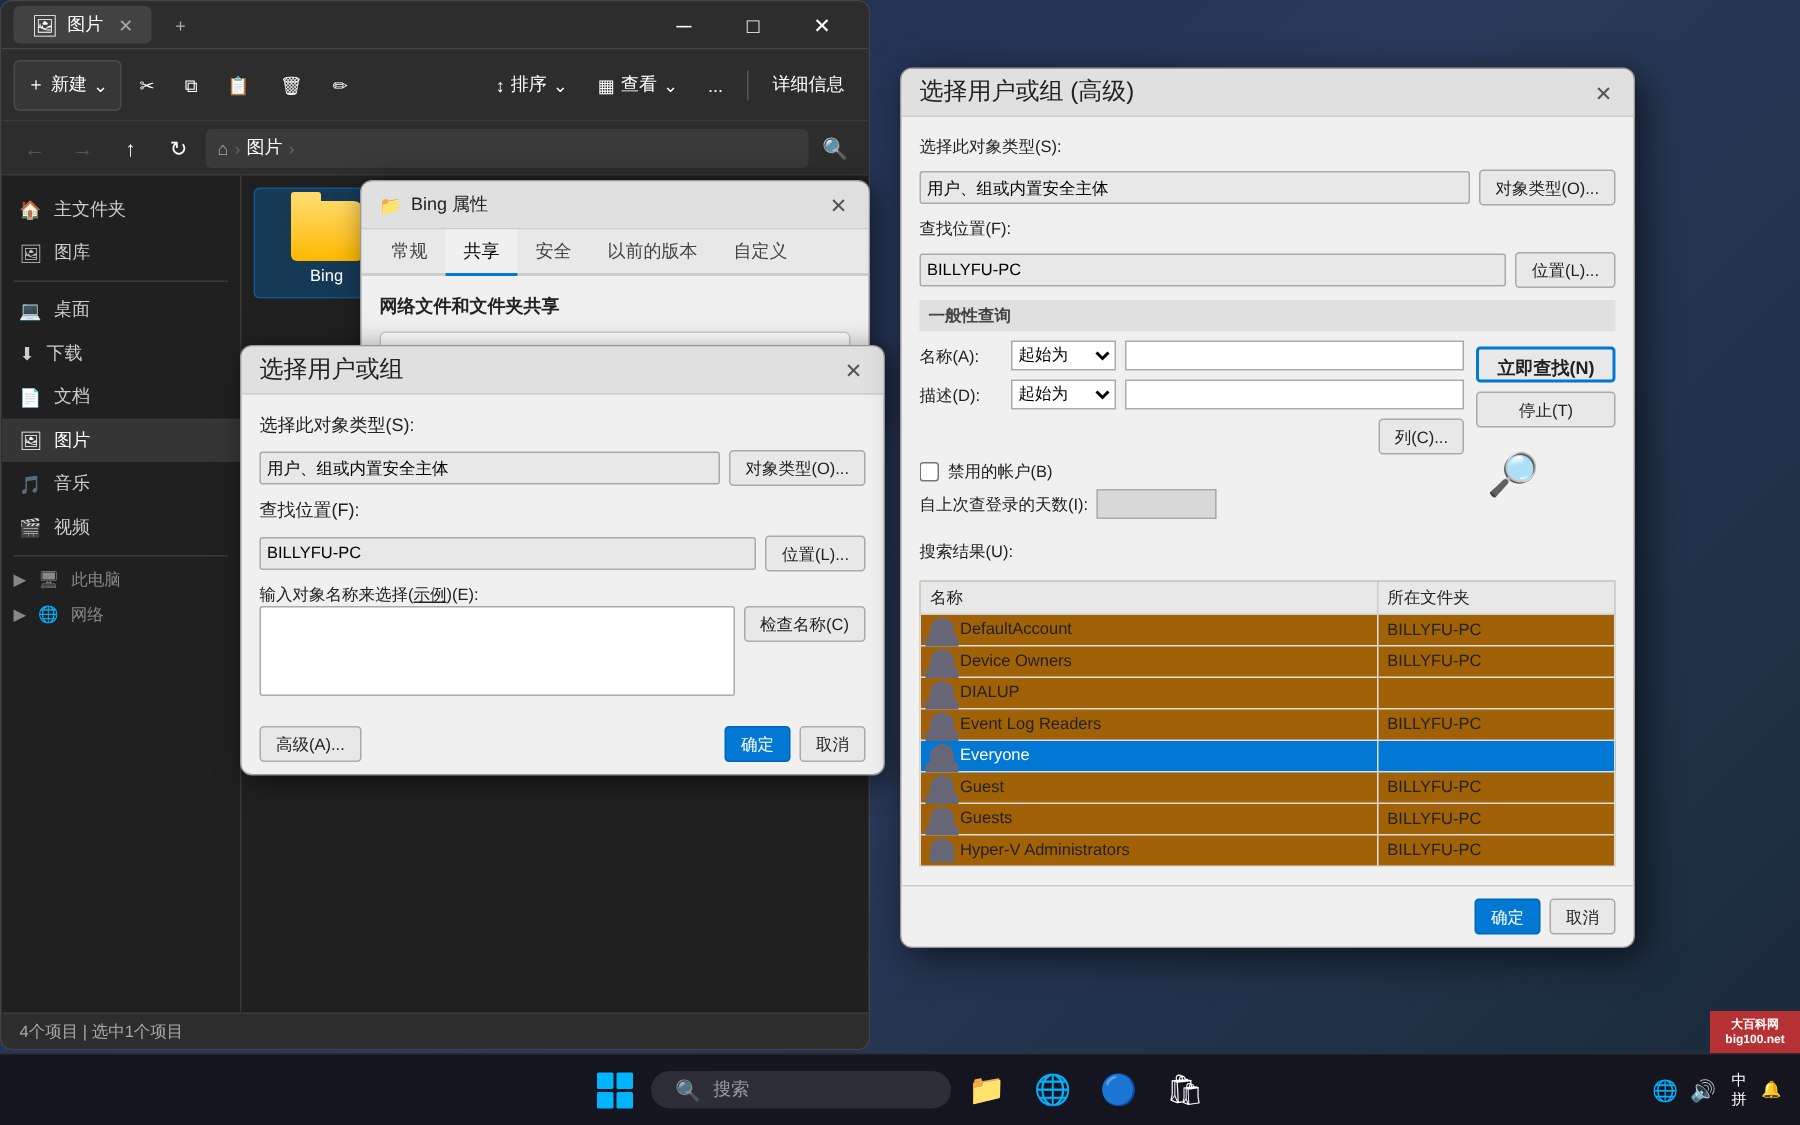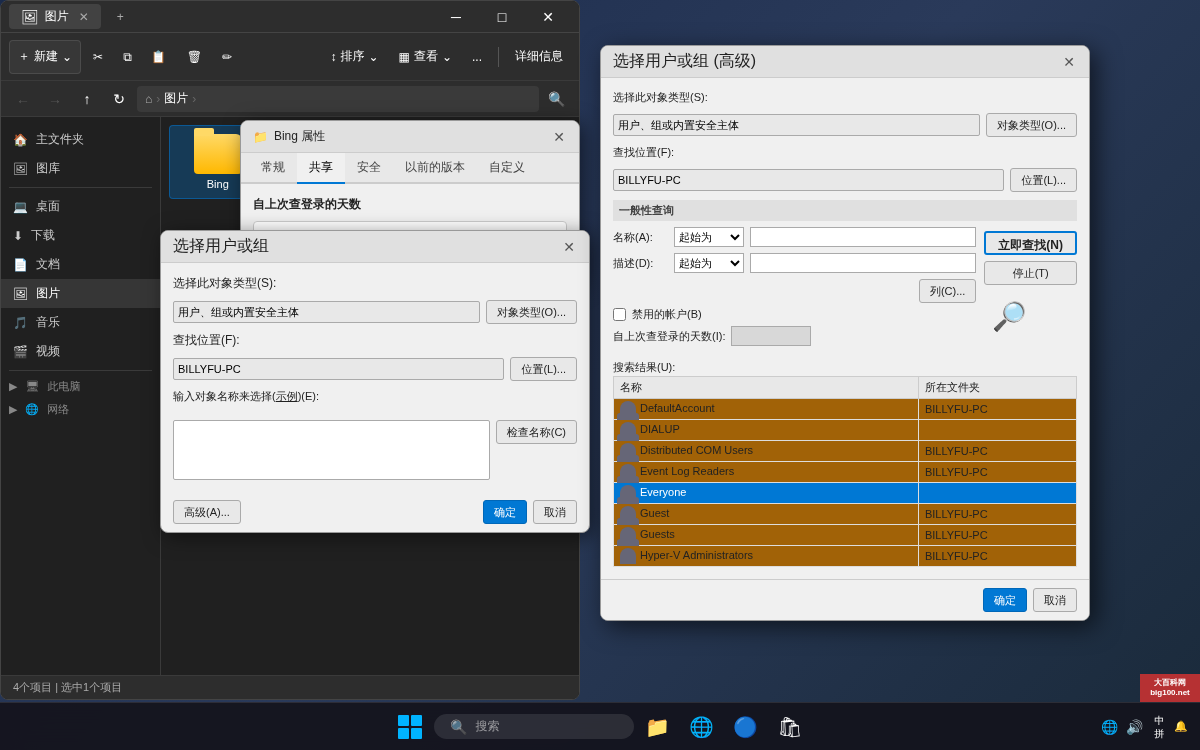--- a/index.html
+++ b/index.html
@@ -569,21 +569,21 @@
       font-size: 28px;
     }
 
     .results-section {
       margin-top: 8px;
     }
 
     .results-label {
       font-size: 11px;
       color: #222;
-      margin-bottom: 1px;
+      margin-bottom: 12px;
     }
 
     .results-table {
       width: 100%;
       border-collapse: collapse;
       font-size: 11px;
       background: #a16207;
       border: 1px solid #aaa;
     }
 
@@ -826,21 +826,21 @@
       <div class="dialog-close-btn">✕</div>
     </div>
     <div class="dialog-tabs">
       <div class="dialog-tab">常规</div>
       <div class="dialog-tab active">共享</div>
       <div class="dialog-tab">安全</div>
       <div class="dialog-tab">以前的版本</div>
       <div class="dialog-tab">自定义</div>
     </div>
     <div class="dialog-content">
-      <div class="dialog-section-title">自上次查登录的天数</div>
+      <div class="dialog-section-title">网络文件和文件夹共享</div>
       <div class="share-info">
         <span style="font-size:28px;">📁</span>
         <div>
           <div style="font-size:13px;font-weight:bold;color:#222;">Bing</div>
           <div style="font-size:11px;color:#555;">共享式</div>
         </div>
       </div>
     </div>
   </div>
 
@@ -858,21 +858,21 @@
         <button class="dlg-btn">对象类型(O)...</button>
       </div>
       <div class="dlg-row" style="margin-top:6px;">
         <span class="dlg-label">查找位置(F):</span>
       </div>
       <div class="dlg-row">
         <input class="dlg-input" readonly="" style="background: rgb(232, 232, 232);" value="BILLYFU-PC">
         <button class="dlg-btn">位置(L)...</button>
       </div>
       <div style="margin-top:8px;">
-        <div style="font-size:11px;color:#222;margin-bottom:16px;">输入对象名称来选择(<span style="text-decoration:underline;">示例</span>)(E):</div>
+        <div style="font-size:11px;color:#222;margin-bottom:0;">输入对象名称来选择(<span style="text-decoration:underline;">示例</span>)(E):</div>
         <div style="display:flex;gap:6px;align-items:flex-start;">
           <textarea class="dlg-input" style="height: 60px; resize: none; flex: 1 1 0%;"></textarea>
           <button class="dlg-btn">检查名称(C)</button>
         </div>
       </div>
     </div>
     <div class="dlg-footer-sm">
       <button class="dlg-btn">高级(A)...</button>
       <div style="flex:1;"></div>
       <button class="dlg-btn primary">确定</button>
@@ -964,29 +964,29 @@
       <td>
         <span style="display:inline-block;width:16px;height:16px;background:#667;border-radius:50% 50% 0 0;position:relative;vertical-align:middle;margin-right:4px;overflow:visible;">
           <span style="position:absolute;bottom:-3px;left:-3px;width:22px;height:7px;background:#667;border-radius:3px 3px 0 0;display:block;"></span>
         </span>DefaultAccount</td>
       <td>BILLYFU-PC</td>
     </tr>
                 <tr>
       <td>
         <span style="display:inline-block;width:16px;height:16px;background:#667;border-radius:50% 50% 0 0;position:relative;vertical-align:middle;margin-right:4px;overflow:visible;">
           <span style="position:absolute;bottom:-3px;left:-3px;width:22px;height:7px;background:#667;border-radius:3px 3px 0 0;display:block;"></span>
-        </span>DIALUP</td>
-      <td></td>
+        </span>Device Owners</td>
+      <td>BILLYFU-PC</td>
     </tr>
                 <tr>
       <td>
         <span style="display:inline-block;width:16px;height:16px;background:#667;border-radius:50% 50% 0 0;position:relative;vertical-align:middle;margin-right:4px;overflow:visible;">
           <span style="position:absolute;bottom:-3px;left:-3px;width:22px;height:7px;background:#667;border-radius:3px 3px 0 0;display:block;"></span>
-        </span>Distributed COM Users</td>
-      <td>BILLYFU-PC</td>
+        </span>DIALUP</td>
+      <td></td>
     </tr>
                 <tr>
       <td>
         <span style="display:inline-block;width:16px;height:16px;background:#667;border-radius:50% 50% 0 0;position:relative;vertical-align:middle;margin-right:4px;overflow:visible;">
           <span style="position:absolute;bottom:-3px;left:-3px;width:22px;height:7px;background:#667;border-radius:3px 3px 0 0;display:block;"></span>
         </span>Event Log Readers</td>
       <td>BILLYFU-PC</td>
     </tr>
                 <tr class="selected">
       <td>

